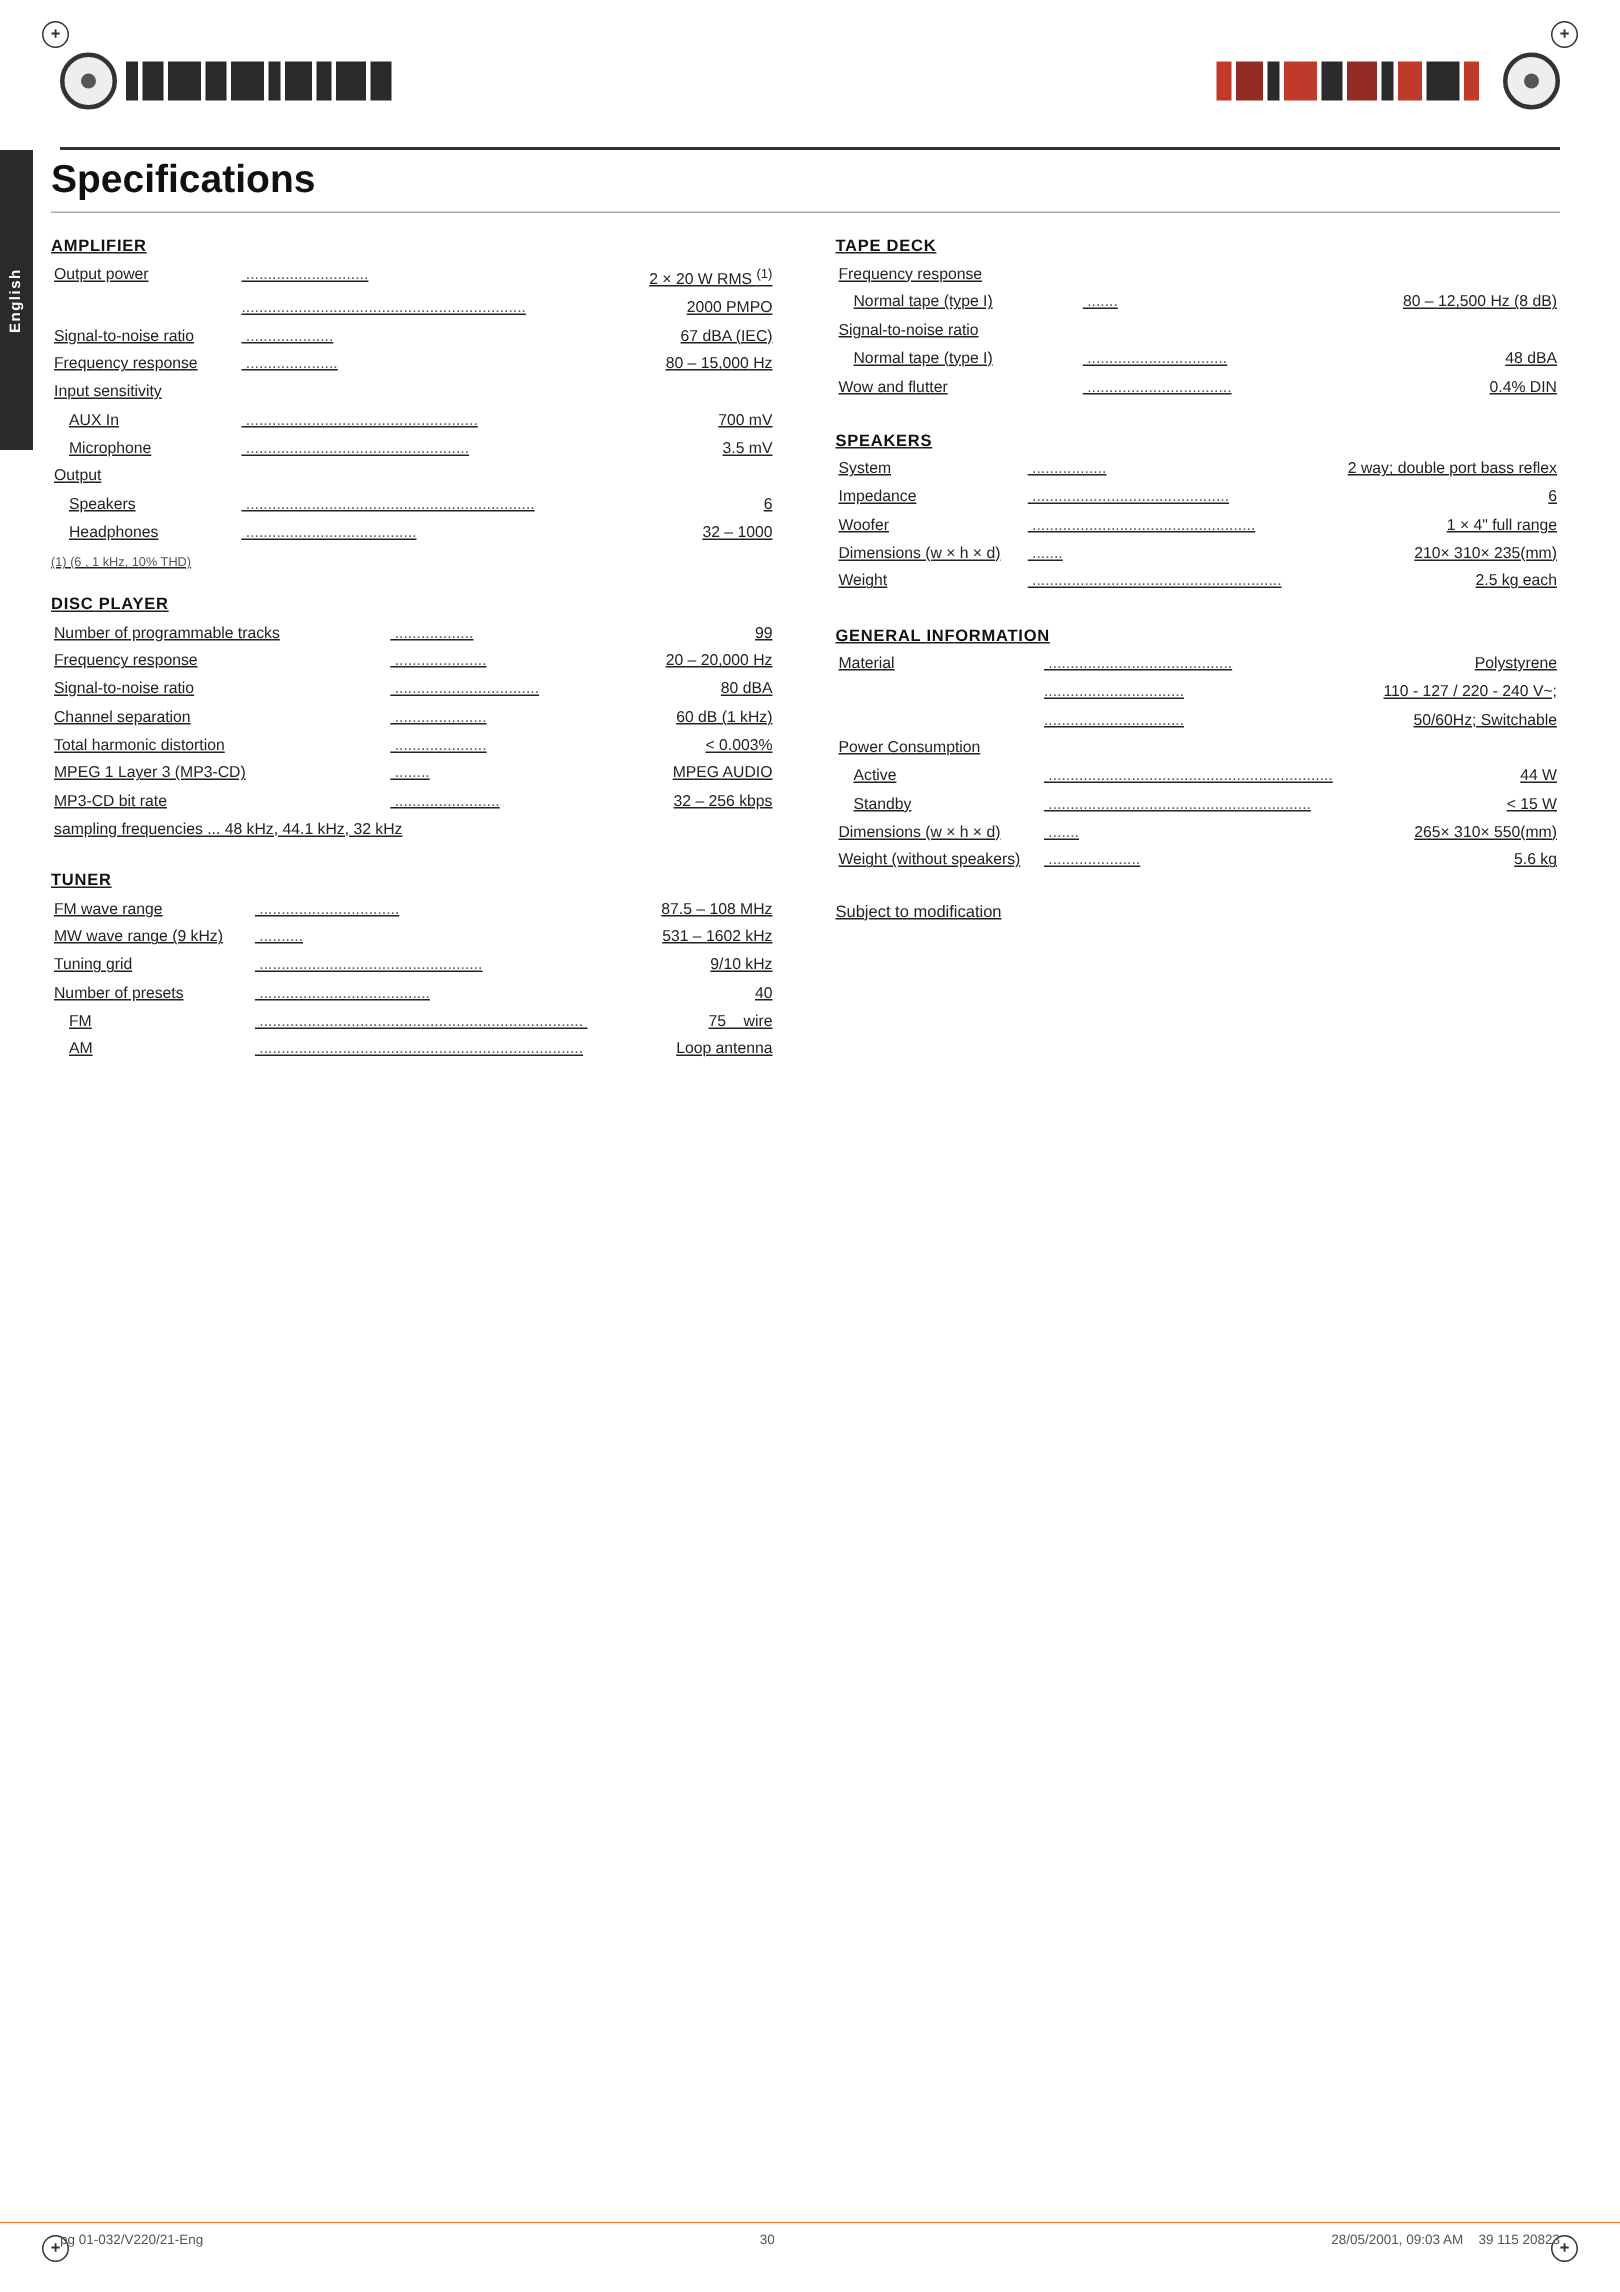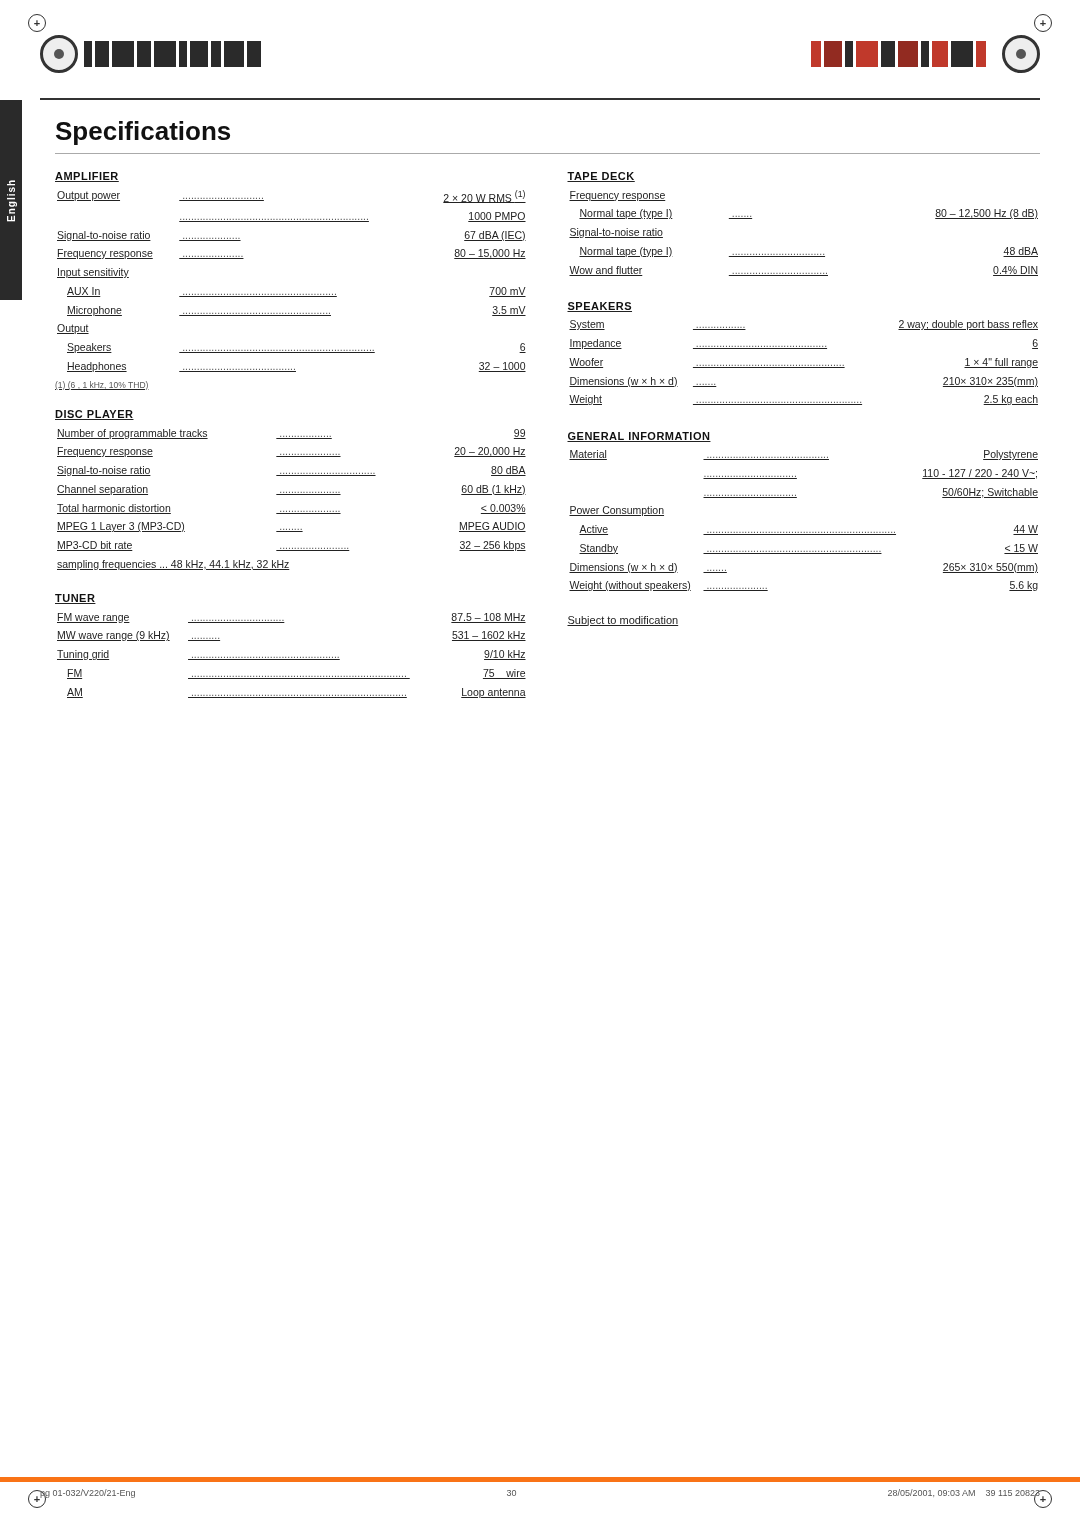--- a/index.html
+++ b/index.html
@@ -89,22 +89,22 @@
       left: 0;
       top: 0;
       height: 200px;
       width: 22px;
       display: flex;
       align-items: center;
       justify-content: center;
     }
 
     .content-area {
-      margin: 0 40px 0 55px;
-      padding-top: 16px;
+      margin: 0 40px 0 34px;
+      padding-top: 4px;
       flex: 1;
     }
 
     .page-title {
       font-size: 26px;
       font-weight: bold;
       color: #111;
       margin-bottom: 16px;
       border-bottom: 1px solid #aaa;
       padding-bottom: 6px;
@@ -179,21 +179,21 @@
       position: absolute;
       bottom: 30px;
       left: 0;
       right: 0;
       display: flex;
       align-items: center;
       justify-content: space-between;
       padding: 0 40px;
       font-size: 9px;
       color: #555;
-      border-top: 5px solid #f97316;
+      border-top: 1px solid #f97316;
       padding-top: 6px;
       gap: 15px;
     }
 
     
     .screw {
       width: 18px;
       height: 18px;
       border-radius: 50%;
       border: 1.5px solid #333;
@@ -280,21 +280,21 @@
         <table class="spec-table">
           <tbody>
               <tr>
             <td class="spec-label">Output power</td>
             <td class="spec-dots">&nbsp;............................</td>
             <td class="spec-value">2 × 20 W RMS <sup>(1)</sup></td>
           </tr>
           <tr>
             <td class="spec-label"></td>
             <td class="spec-dots">.................................................................</td>
-            <td class="spec-value">1000 PMPO</td>
+            <td class="spec-value">2000 PMPO</td>
           </tr>
           <tr>
             <td class="spec-label">Signal-to-noise ratio</td>
             <td class="spec-dots">&nbsp;....................</td>
             <td class="spec-value">67 dBA (IEC)</td>
           </tr>
           <tr>
             <td class="spec-label">Frequency response</td>
             <td class="spec-dots">&nbsp;.....................</td>
             <td class="spec-value">80 – 15,000 Hz</td>
@@ -385,20 +385,25 @@
             <td class="spec-label">MW wave range (9 kHz)</td>
             <td class="spec-dots">&nbsp;..........</td>
             <td class="spec-value">531 – 1602 kHz</td>
           </tr>
           <tr>
             <td class="spec-label">Tuning grid</td>
             <td class="spec-dots">&nbsp;...................................................</td>
             <td class="spec-value">9/10 kHz</td>
           </tr>
           <tr>
+            <td class="spec-label">Number of presets</td>
+            <td class="spec-dots">&nbsp;.......................................</td>
+            <td class="spec-value">40</td>
+          </tr>
+          <tr>
             <td class="spec-label indent">FM</td>
             <td class="spec-dots">&nbsp;..........................................................................&nbsp;</td>
             <td class="spec-value">75&nbsp;&nbsp;&nbsp; wire</td>
           </tr>
           <tr>
             <td class="spec-label indent">AM</td>
             <td class="spec-dots">&nbsp;..........................................................................</td>
             <td class="spec-value">Loop antenna</td>
           </tr>
         </tbody>

